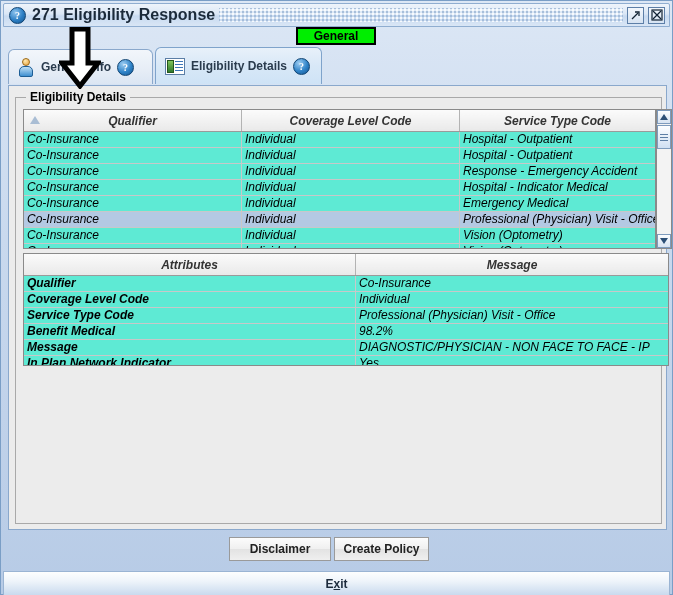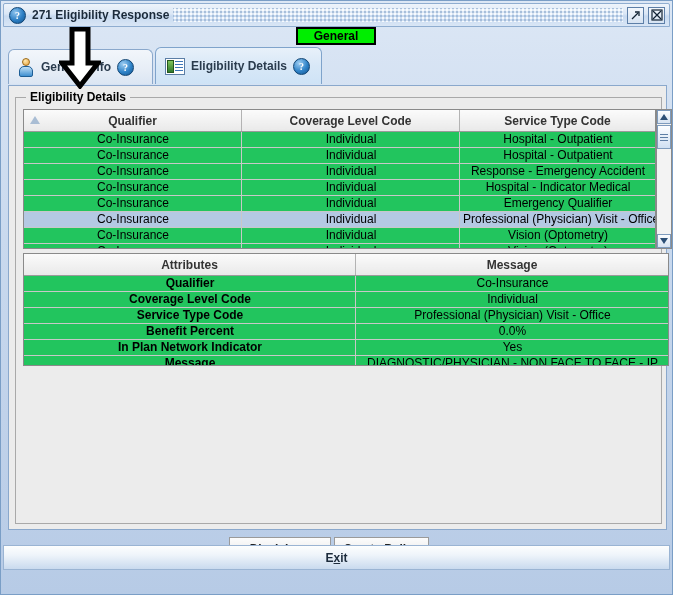--- a/index.html
+++ b/index.html
@@ -22,21 +22,21 @@
     border:1px solid #8fadd0;border-radius:2px 2px 0 0;
     display:flex;align-items:center;box-sizing:border-box;
   }
   .title-ico{
     width:15px;height:15px;margin-left:5px;border-radius:50%;
     background:radial-gradient(circle at 35% 30%,#8fc4ee 0%,#2b7ec4 55%,#15548c 100%);
     border:1px solid #0f4372;color:#fff;font-size:10px;font-weight:bold;
     display:flex;align-items:center;justify-content:center;
     font-family:"Liberation Serif",serif;flex:none;
   }
-  .title-text{margin-left:6px;font-size:12px;font-weight:bold;color:#1b2a3a;white-space:nowrap;}
+  .title-text{margin-left:6px;font-size:16px;font-weight:bold;color:#1b2a3a;white-space:nowrap;}
   .title-fill{
     flex:1;height:14px;margin:0 4px;
     background-image:radial-gradient(#ffffff 0.8px,transparent 0.9px),radial-gradient(#9fb8d6 0.8px,transparent 0.9px);
     background-size:4px 4px,4px 4px;
     background-position:0 0,2px 2px;
     opacity:.85;
   }
   .tbtn{
     width:17px;height:17px;margin-right:4px;flex:none;
     background:linear-gradient(to bottom,#f3f7fc,#d6e3f2);
@@ -107,34 +107,34 @@
     border:1px solid #a9a9a9;
   }
   .group-title{
     position:absolute;left:10px;top:-8px;
     background:#ececec;padding:0 4px;
     font-size:12px;font-weight:bold;color:#000;
   }
   
   .tblwrap{
     position:absolute;box-sizing:border-box;
-    background:#22c55e;border:1px solid #8a8a8a;overflow:hidden;
+    background:#5eead4;border:1px solid #8a8a8a;overflow:hidden;font-style:italic;
   }
   table{border-collapse:collapse;width:100%;table-layout:fixed;font-size:12px;}
   th{
     background:linear-gradient(to bottom,#fbfbfb,#e9e9e9);
     border-right:1px solid #b3b3b3;border-bottom:1px solid #9a9a9a;
     height:21px;font-weight:bold;color:#333;font-size:12px;
     padding:0 3px;text-align:center;position:relative;
   }
   th:last-child{border-right:none;}
   td{
     height:15px;border-right:1px solid #c8c8c8;border-bottom:1px solid #c8c8c8;
     padding:0 2px 0 3px;white-space:nowrap;overflow:hidden;text-overflow:clip;
-    font-size:12px;line-height:15px;text-align:center;
+    font-size:12px;line-height:15px;
   }
   td:last-child{border-right:none;}
   tr.sel td{background:#b4c9e3;}
   .sorticon{position:absolute;left:6px;top:6px;width:0;height:0;
     border-left:5px solid transparent;border-right:5px solid transparent;border-bottom:8px solid #a9bdd4;}
   
   #grid-top{left:7px;top:11px;width:633px;height:140px;}
   #grid-top th.c1{width:211px;}
   #grid-top th.c2{width:211px;}
   
@@ -174,21 +174,21 @@
     background:linear-gradient(to bottom,#fcfcfc 0%,#f0f0f0 48%,#e3e3e3 52%,#efefef 100%);
     border:1px solid #9a9a9a;
     font-size:12px;font-weight:bold;color:#222;
     display:flex;align-items:center;justify-content:center;
     font-family:"Liberation Sans",sans-serif;
   }
   #btn-disclaimer{left:228px;width:102px;}
   #btn-create{left:333px;width:95px;}
   
   .exitbar{
-    position:absolute;left:2px;top:544px;width:667px;height:25px;
+    position:absolute;left:2px;top:570px;width:667px;height:25px;
     background:linear-gradient(to bottom,#fdfefe 0%,#eef4fa 40%,#c9daee 100%);
     border:1px solid #9ab4d3;box-sizing:border-box;
     display:flex;align-items:center;justify-content:center;
   }
   .exitbar .lbl{font-size:12px;font-weight:bold;color:#1c2b3c;}
   .exitbar .lbl u{text-decoration:underline;}
   
   .arrow-overlay{position:absolute;left:58px;top:26px;width:42px;height:62px;pointer-events:none;z-index:9;}
 </style>
 </head>
@@ -273,21 +273,21 @@
                 <td>Response - Emergency Accident</td>
               </tr>
               <tr>
                 <td>Co-Insurance</td>
                 <td>Individual</td>
                 <td>Hospital - Indicator Medical</td>
               </tr>
               <tr>
                 <td>Co-Insurance</td>
                 <td>Individual</td>
-                <td>Emergency Qualifier</td>
+                <td>Emergency Medical</td>
               </tr>
               <tr class="sel">
                 <td>Co-Insurance</td>
                 <td>Individual</td>
                 <td>Professional (Physician) Visit - Office</td>
               </tr>
               <tr>
                 <td>Co-Insurance</td>
                 <td>Individual</td>
                 <td>Vision (Optometry)</td>
@@ -331,30 +331,30 @@
               </tr>
               <tr>
                 <td class="attr">Coverage Level Code</td>
                 <td>Individual</td>
               </tr>
               <tr>
                 <td class="attr">Service Type Code</td>
                 <td>Professional (Physician) Visit - Office</td>
               </tr>
               <tr>
-                <td class="attr">Benefit Percent</td>
-                <td>0.0%</td>
+                <td class="attr">Benefit Medical</td>
+                <td>98.2%</td>
+              </tr>
+              <tr>
+                <td class="attr">Message</td>
+                <td>DIAGNOSTIC/PHYSICIAN - NON FACE TO FACE - IP</td>
               </tr>
               <tr>
                 <td class="attr">In Plan Network Indicator</td>
                 <td>Yes</td>
-              </tr>
-              <tr>
-                <td class="attr">Message</td>
-                <td>DIAGNOSTIC/PHYSICIAN - NON FACE TO FACE - IP</td>
               </tr>
             </tbody>
         </table>
       </div>
     </div>
   </div>
 
   <div class="btnrow">
     <div class="jbtn" id="btn-disclaimer">Disclaimer</div>
     <div class="jbtn" id="btn-create">Create Policy</div>

